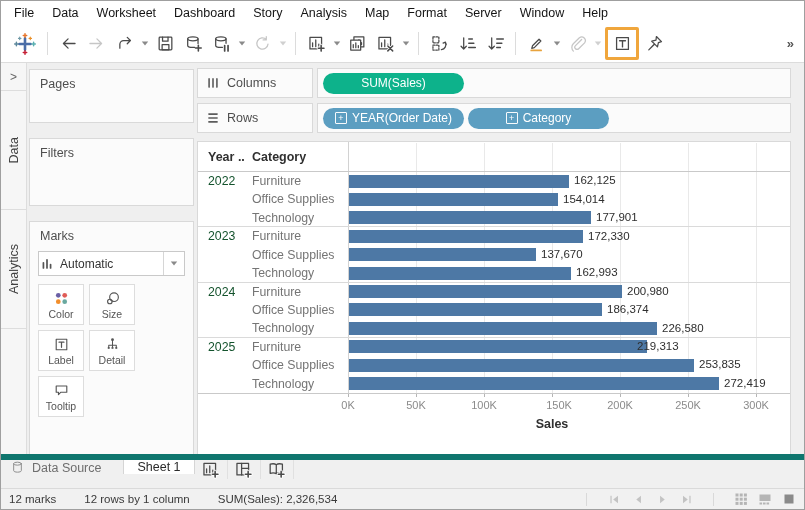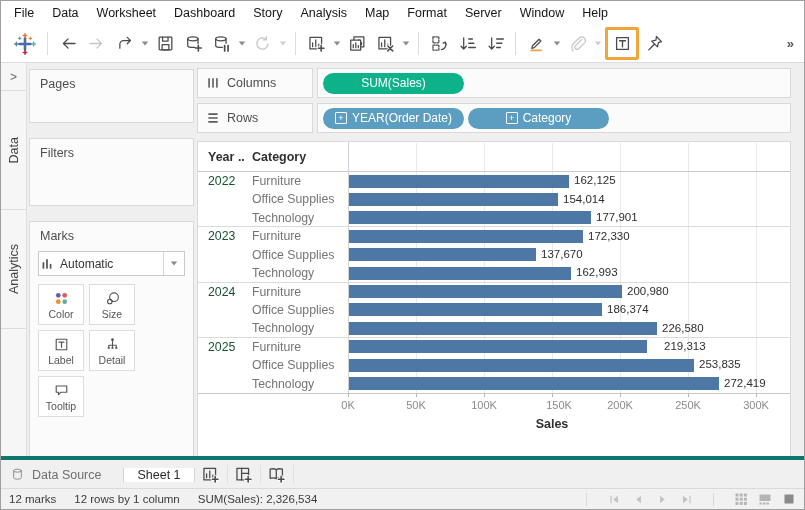--- a/index.html
+++ b/index.html
@@ -77,32 +77,32 @@
   .cat-label{position:absolute;left:54px;font-size:12.3px;color:#757575;white-space:nowrap;}
   .bar{position:absolute;height:13px;}
   .bar-value{position:absolute;font-size:11.5px;color:#2e2e2e;white-space:nowrap;}
   .tickmark{position:absolute;width:1px;height:4px;background:#b5b5b5;}
   .tick-label{position:absolute;width:44px;text-align:center;font-size:11px;color:#8b8b8b;}
   #axis-title{position:absolute;left:254px;width:200px;text-align:center;font-size:12.5px;
     font-weight:bold;color:#303030;}
 
   
   #tabbar{position:absolute;left:0;right:0;bottom:20px;height:29px;background:#f0f0f0;
-    border-top:4px solid #0f766e;display:flex;align-items:center;}
+    border-top:6px solid #0f766e;display:flex;align-items:flex-start;}
   #tab-datasource{display:flex;align-items:center;gap:7px;padding:0 14px 0 9px;color:#6e6e6e;font-size:12.5px;}
   #tab-datasource svg{stroke:#8f8f8f;width:15px;height:15px;}
   .sheet-tab{background:#fff;display:flex;align-items:center;padding:0 13px;font-size:12.5px;color:#2b2b2b;
     border-left:1px solid #d5d5d5;border-right:1px solid #d5d5d5;margin-left:8px;}
   .tab-new{width:32px;display:flex;align-items:center;justify-content:center;border-right:1px solid #e0e0e0;}
   .tab-new svg{width:19px;height:19px;stroke:#4a4a4a;}
 
   
   #statusbar{position:absolute;left:0;right:0;bottom:0;height:20px;background:#f1f1f1;border-top:1px solid #dadada;
     display:flex;align-items:center;font-size:11.5px;color:#3a3a3a;}
-  .sb-field{margin-left:18px;white-space:nowrap;}
+  .sb-field{margin-left:28px;white-space:nowrap;}
   .sb-field:first-child{margin-left:8px;}
   .sb-sep{width:1px;height:13px;background:#d9d9d9;margin:0 12px;}
   .sb-right{margin-left:auto;display:flex;align-items:center;gap:6px;padding-right:6px;}
   .sb-icon{display:flex;align-items:center;justify-content:center;width:18px;height:16px;}
 </style>
 </head>
 <body>
 
 <div id="window">
   <div id="menubar">
@@ -492,21 +492,21 @@
           <span class="cat-label" style="top: 160.9px;">Office Supplies</span>
           <div class="bar" style="left: 151px; top: 161.4px; width: 253px; background: rgb(77, 120, 165);"></div>
           <span class="bar-value" style="left: 409px; top: 161.1px;">186,374</span>
           <span class="cat-label" style="top: 179.4px;">Technology</span>
           <div class="bar" style="left: 151px; top: 179.9px; width: 308px; background: rgb(77, 120, 165);"></div>
           <span class="bar-value" style="left: 464px; top: 179.6px;">226,580</span>
           <div class="gsep" style="top: 194.8px;"></div>
           <span class="year-label" style="top: 197.8px;">2025</span>
           <span class="cat-label" style="top: 197.8px;">Furniture</span>
           <div class="bar" style="left: 151px; top: 198.3px; width: 298px; background: rgb(77, 120, 165);"></div>
-          <span class="bar-value" style="left: 466px; top: 198px;">219,313</span>
+          <span class="bar-value" style="left: 439px; top: 198px;">219,313</span>
           <span class="cat-label" style="top: 216.2px;">Office Supplies</span>
           <div class="bar" style="left: 151px; top: 216.7px; width: 345px; background: rgb(77, 120, 165);"></div>
           <span class="bar-value" style="left: 501px; top: 216.4px;">253,835</span>
           <span class="cat-label" style="top: 234.6px;">Technology</span>
           <div class="bar" style="left: 151px; top: 235.1px; width: 370px; background: rgb(77, 120, 165);"></div>
           <span class="bar-value" style="left: 526px; top: 234.8px;">272,419</span>
           <div class="gsep dark" style="top: 251px;"></div>
         </div>
     </div>
   </div>

